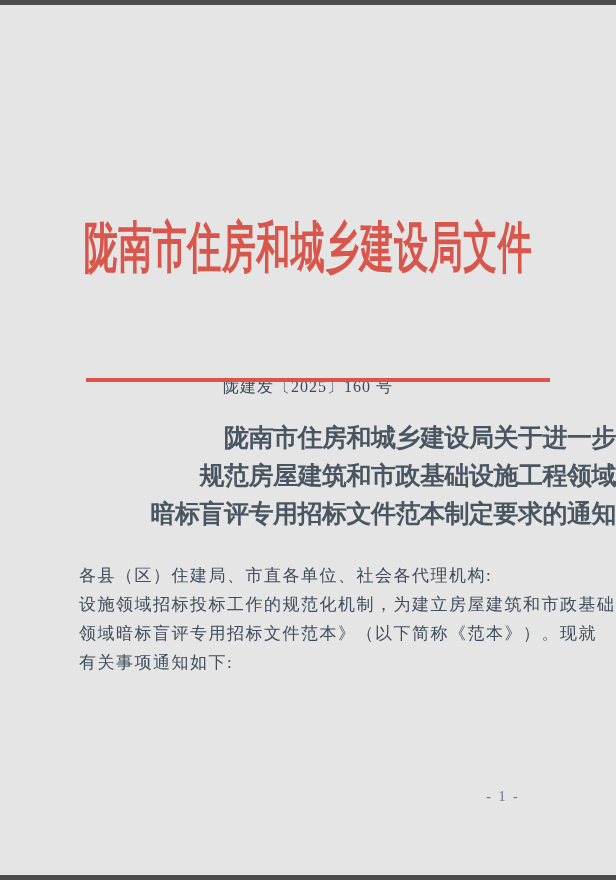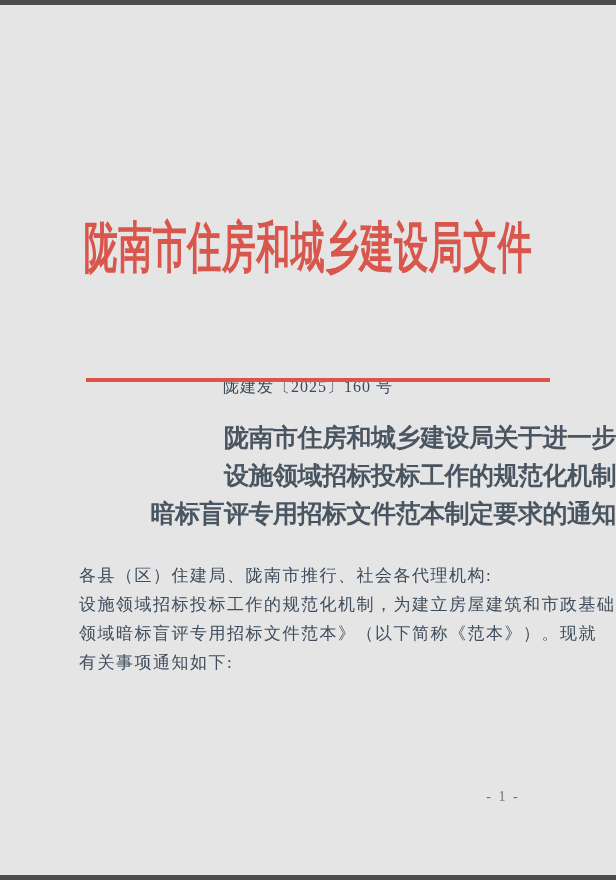--- a/index.html
+++ b/index.html
@@ -84,26 +84,26 @@
   <div class="page-edge-line"></div>
 
   <div class="agency-title">陇南市住房和城乡建设局文件</div>
 
   <div class="doc-number">陇建发〔2025〕160 号</div>
 
   <div class="red-line"></div>
 
   <div class="doc-title">
     <div>陇南市住房和城乡建设局关于进一步</div>
-    <div>设施领域招标投标工作的规范化机制</div>
+    <div>规范房屋建筑和市政基础设施工程领域</div>
     <div>暗标盲评专用招标文件范本制定要求的通知</div>
   </div>
 
   <div class="body-text">
-    <div class="line">各县（区）住建局、陇南市推行、社会各代理机构:</div>
+    <div class="line">各县（区）住建局、市直各单位、社会各代理机构:</div>
     <div class="line">设施领域招标投标工作的规范化机制，为建立房屋建筑和市政基础</div>
     <div class="line">领域暗标盲评专用招标文件范本》（以下简称《范本》）。现就</div>
     <div class="line">有关事项通知如下:</div>
   </div>
 
   <div class="page-num">- 1 -</div>
 
   <div class="chrome-bottom"></div>
 
 </div>

